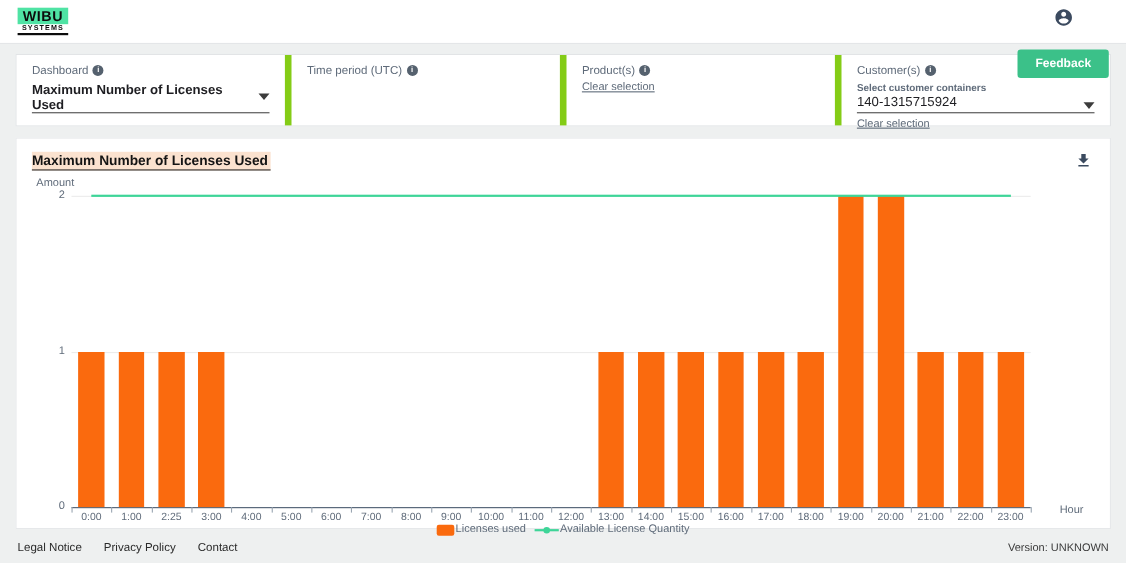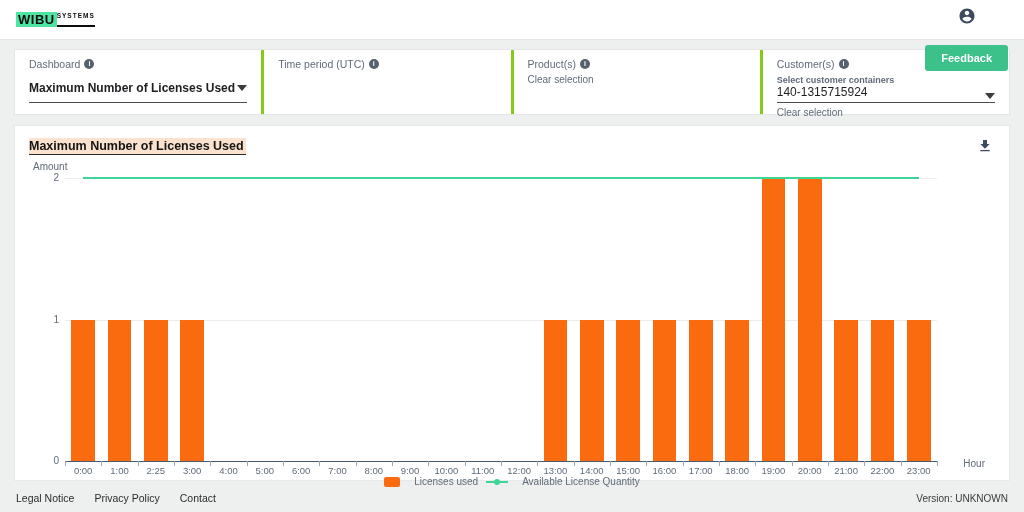--- a/index.html
+++ b/index.html
@@ -4,54 +4,54 @@
 <style>
   * { box-sizing: border-box; margin: 0; padding: 0; }
   html,body { width:1024px; height:512px; overflow:hidden; }
   body {
     font-family: "Liberation Sans", "DejaVu Sans", sans-serif;
     background:#eef0f0; color:#222; font-size:12px;
   }
   
   .header{ height:40px; background:#ffffff; border-bottom:1px solid #e4e6e8;
     display:flex; align-items:center; padding:0 16px; }
-  .logo{ display:flex; flex-direction:row; align-items:stretch; width:46px; cursor:pointer;}
+  .logo{ display:flex; flex-direction:column; align-items:stretch; width:46px; cursor:pointer;}
   .logo-top{ background:#4fe3a4; color:#0c0c0c; font-weight:800; font-size:13px;
     line-height:14px; text-align:center; letter-spacing:.5px; padding:1px 2px 0;}
   .logo-bottom{ color:#0c0c0c; font-weight:800; font-size:6.5px; letter-spacing:1px;
     text-align:center; border-bottom:2px solid #0c0c0c; padding-bottom:1px;}
   .app-title{ font-size:13px; font-weight:700; color:#18181c; margin-left:18px;}
   .header-right{ margin-left:auto; display:flex; align-items:center; gap:20px;flex-direction:column;}
   .hicon{ width:18px; height:18px; fill:#3b4a5f; cursor:pointer;}
   .feedback-btn{ background:#3bc189; color:#fff; border:none; border-radius:3px;
     font-size:11px; font-weight:600; padding:7px 16px; cursor:pointer;
     font-family:"Liberation Sans", sans-serif;}
   
   .filter-card{ margin:9px 14px 0; background:#fff; border:1px solid #e2e4e6;
     display:flex; height:66px;}
   .fsection{ flex:1 1 0; padding:7px 14px 0; position:relative;}
-  .fsection + .fsection{ border-left:3px solid #84cc16;}
+  .fsection + .fsection{ border-left:6px solid #84cc16;}
   .flabel{ font-size:10.5px; color:#5f6b7a; display:flex; align-items:center; gap:4px; height:13px;}
   .info-icon{ width:10px; height:10px; border-radius:50%; background:#55616e; color:#fff;
     font-size:7px; font-weight:700; display:inline-flex; align-items:center;
     justify-content:center; font-style:normal;}
   .fcontrol{ margin-top:3px; height:30px; border-bottom:1px solid #4d4d4d;
     display:flex; align-items:center; cursor:pointer;}
   .fcontrol.stacked{ flex-direction:row; align-items:flex-end; padding-bottom:3px;}
   .stack-text{ display:flex; flex-direction:column; line-height:1.1;}
   .mini-label{ font-size:9px; font-weight:600; color:#5f6b7a;}
   .fvalue{ font-size:12px; color:#1e1e22;}
   .fvalue.bold{ font-weight:700;}
   .caret{ margin-left:auto; width:0; height:0; border-left:5px solid transparent;
     border-right:5px solid transparent; border-top:6px solid #3c3c3c;}
   .sicon{ width:14px; height:14px; fill:#3b4a5f; cursor:pointer;}
   .chev{ width:13px; height:13px; fill:#3b4a5f; cursor:pointer;}
   .tval{ font-weight:700; font-size:12px; margin:0 2px;}
   .fclear{ display:inline-block; margin-top:4px; font-size:10px; color:#5f6b7a;
-    cursor:pointer;}
+    text-decoration:underline; cursor:pointer;}
   
   .chart-card{ margin:10px 14px 0; background:#fff; border:1px solid #e6e8ea;
     height:356px; padding:12px 14px 4px; position:relative;}
   .chart-title{ display:inline-block; font-size:12.5px; font-weight:700; color:#141414;
     background:#fbe2cf; border-bottom:1px solid #2b2b2b; padding:1px 2px 1px 0;}
   .download-icon{ position:absolute; right:16px; top:12px; width:16px; height:16px;
     fill:#3b4a5f; cursor:pointer;}
   .chart-wrap{ position:relative; margin-top:6px; height:322px;}
   .ylabel{ position:absolute; left:4px; top:0; font-size:10px; color:#5f6b7a;}
   .plot{ position:absolute; left:36px; right:58px; top:17px; height:284px;
@@ -60,21 +60,21 @@
   .ytick-label{ position:absolute; left:-28px; width:22px; text-align:right;
     font-size:10px; color:#5f6b7a; transform:translateY(-50%); line-height:10px;}
   .xtick{ position:absolute; bottom:-5px; width:1px; height:5px; background:#9aa6b2;}
   .bar{ position:absolute; bottom:0; width:calc(100%/24*0.66); transform:translateX(-50%);}
   .series-line{ position:absolute; height:2px; z-index:2;}
   .xlabels{ position:absolute; left:36px; right:58px; top:304px; display:flex;}
   .xlabels span{ flex:1 1 0; text-align:center; font-size:9.5px; color:#5f6b7a;}
   .hour-label{ position:absolute; right:10px; top:297px; font-size:10px; color:#5f6b7a;}
   .legend{ position:absolute; left:0; right:0; top:315px; display:flex;
     justify-content:center; align-items:center; gap:8px;}
-  .legend-item{ display:flex; align-items:center; gap:14px;}
+  .legend-item{ display:flex; align-items:center; gap:1px;}
   .legend-swatch{ width:16px; height:10px; border-radius:2px;}
   .legend-line{ width:22px; height:2px; position:relative;}
   .legend-dot{ position:absolute; left:8px; top:-2px; width:6px; height:6px; border-radius:50%;}
   .legend-text{ font-size:10px; color:#5f6b7a;}
   
   .footer{ display:flex; align-items:center; padding:11px 16px 0; }
   .footer a{ font-size:10.5px; color:#2b2b2b; text-decoration:none; margin-right:20px;
     font-weight:500; cursor:pointer;}
   .version{ margin-left:auto; font-size:10px; color:#3a3a3a;}
 </style>

